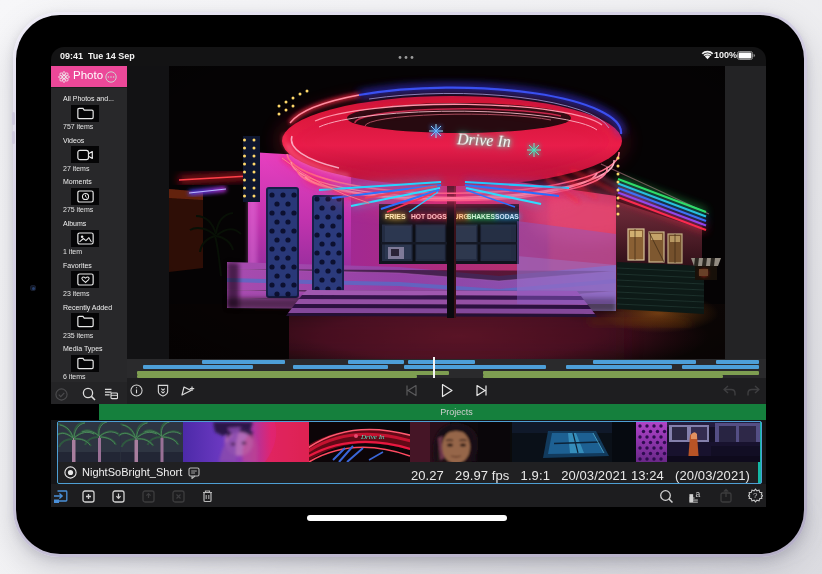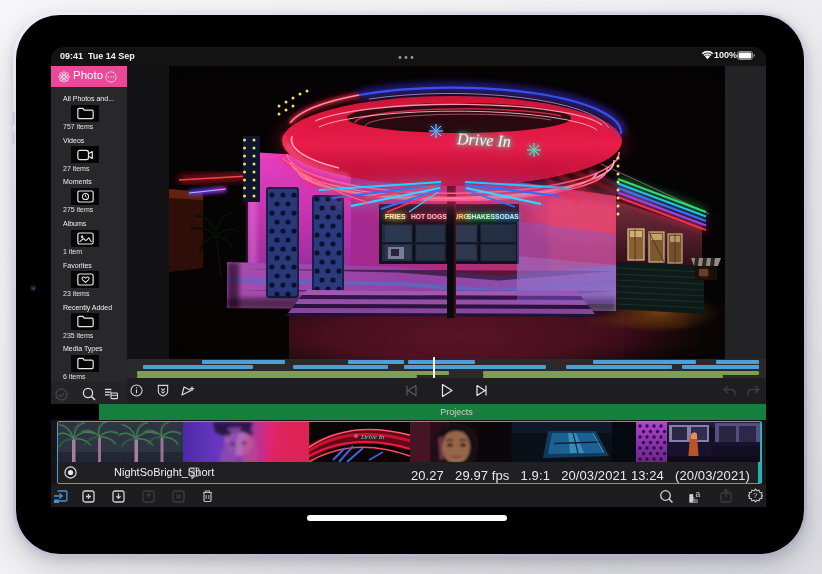--- a/index.html
+++ b/index.html
@@ -50,21 +50,21 @@
   
   #projbar{position:absolute;left:0;top:357px;width:715px;height:16px;background:#15803d;
     font-size:9px;color:#cfcfcf;text-align:center;line-height:16px;margin-left:48px;}
   
   #striparea{position:absolute;left:0;top:373px;width:715px;height:64px;background:#151517;}
   #stripbox{position:absolute;left:6px;top:1px;width:703px;height:61px;border:1.5px solid #4e9fd4;
     border-radius:2px;background:#14b8a6;overflow:hidden;}
   #thumbs{position:absolute;left:0;top:0;width:700px;height:40px;background:#0a0a0a;}
   .th{position:absolute;top:0;height:40px;overflow:hidden;}
   #striplabel{position:absolute;left:0;top:40px;width:700px;height:21px;background:#202022;}
-  #recname{position:absolute;left:24px;top:4px;font-size:11px;color:#f0f0f0;margin-left:32px;}
+  #recname{position:absolute;left:24px;top:4px;font-size:11px;color:#f0f0f0;}
   #recmeta{position:absolute;right:8px;top:6px;font-size:13px;color:#e8e8e8;letter-spacing:.1px;}
   
   #toolbar{position:absolute;left:0;top:437px;width:715px;height:23px;background:#1d1d1f;}
   #blackfoot{position:absolute;left:0;top:460px;width:715px;height:22px;background:#000;}
   #homebar{position:absolute;left:256px;top:8px;width:200px;height:5.5px;border-radius:3px;background:#fdfdfd;}
   .ico{position:absolute;}
 </style>
 </head>
 <body>
 <div id="stage">

